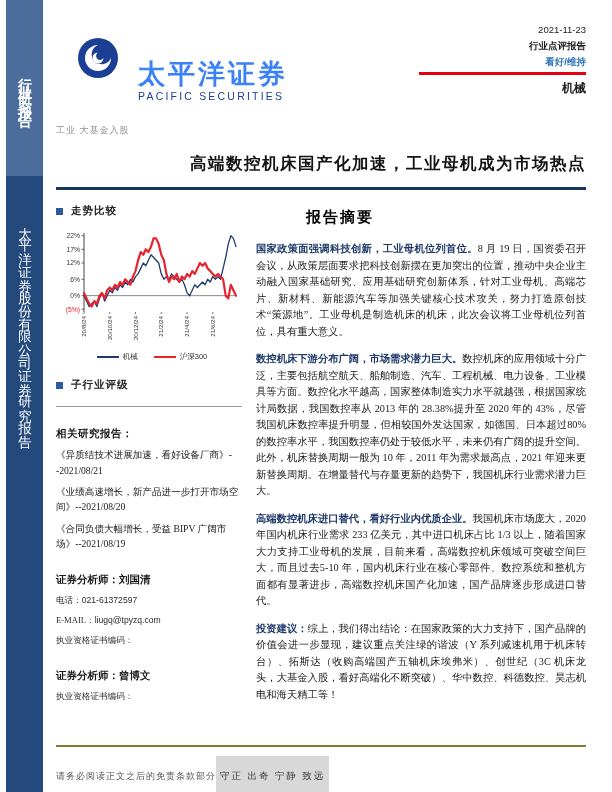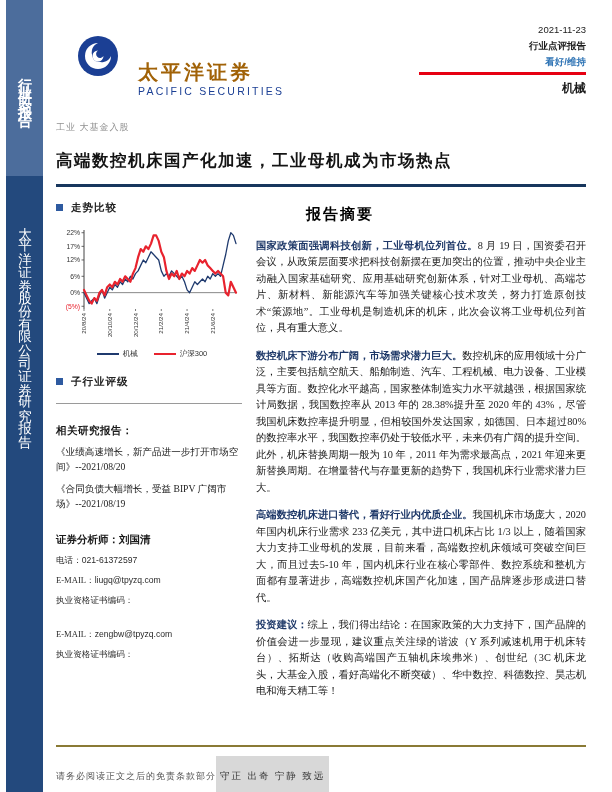--- a/index.html
+++ b/index.html
@@ -24,35 +24,35 @@
   }
   .sidebar-bottom .vtext {
     position:absolute; top:40px; left:50%; transform:translateX(-50%);
     font-weight:normal; font-size:13.5px; letter-spacing:13px;
   }
   
   .main { position:absolute; left:56px; top:0; width:530px; }
   .header { display:flex; justify-content:space-between; padding-top:14px; }
   .brand { display:flex; align-items:center; gap:8px; }
   .brand-text .cn {
-    color:#a16207; font-size:20px; font-weight:bold; letter-spacing:3px;
+    color:#3b82f6; font-size:27px; font-weight:bold; letter-spacing:3px;
     font-family:"Liberation Sans",sans-serif; line-height:1.05;margin-top:46px;
   }
   .brand-text .en {
     color:#1b3f94; font-size:10.5px; letter-spacing:2.2px; margin-top:2px;
   }
   .meta { text-align:right; font-size:9.5px; padding-top:8px; line-height:1.7; }
   .meta .rpt-type { font-weight:bold; }
   .meta .rating { color:#2f74b5; font-weight:bold; }
   .meta .red-rule { width:167px; height:3px; background:#e60012; margin:2px 0 3px auto; }
   .meta .industry { font-weight:bold; font-size:12px; }
   .breadcrumb { color:#919191; font-size:9px; margin-top:22px; letter-spacing:1px; }
   .doc-title {
     margin-top:16px; font-size:16.5px; font-weight:bold; color:#141414;
-    font-family:"Liberation Serif","DejaVu Serif",serif; letter-spacing:1.5px;
+    font-family:"Liberation Serif","DejaVu Serif",serif; letter-spacing:1.5px;text-align:right;
   }
   .title-rule { height:3px; background:#17365d; margin-top:12px; }
   
   .columns { display:flex; margin-top:10px; }
   .col-left { width:192px; flex:none; }
   .col-right { flex:1; padding-left:0;margin-left:8px; }
   .sec-head { display:flex; align-items:center; gap:8px; margin-top:4px; }
   .bullet { width:7px; height:7px; background:#2e5aa0; flex:none; }
   .sec-head span {
     font-weight:bold; font-size:10.5px; color:#222;
@@ -180,33 +180,34 @@
       </div>
 
       <div class="sec-head" style="margin-top:16px">
         <div class="bullet"></div>
         <span>子行业评级</span>
       </div>
       <div class="thin-rule"></div>
 
       <div class="reports">
         <div class="reports-head">相关研究报告：</div>
+        <div class="report-item">《异质结技术进展加速，看好设备厂商》--2021/08/21</div>
         <div class="report-item">《业绩高速增长，新产品进一步打开市场空间》--2021/08/20</div>
         <div class="report-item">《合同负债大幅增长，受益 BIPV 广阔市场》--2021/08/19</div>
       </div>
 
       <div class="analyst">
         <div class="analyst-head"><span>证券分析师：</span><span>刘国清</span></div>
         <div class="analyst-row"><span class="lbl">电话：</span><span>021-61372597</span></div>
         <div class="analyst-row"><span class="lbl">E-MAIL：</span><span>liugq@tpyzq.com</span></div>
         <div class="analyst-row lbl"><span class="lbl">执业资格证书编码：</span></div>
       </div>
 
       <div class="analyst">
-        <div class="analyst-row"><span class="lbl">E-MAIL：</span><span>zengbw@tpyzq.com</span></div>
+        <div class="analyst-head"><span>证券分析师：</span><span>曾博文</span></div>
         <div class="analyst-row"><span class="lbl">执业资格证书编码：</span></div>
       </div>
     </div>
 
     <div class="col-right summary">
       <div class="summary-head">报告摘要</div>
       <p class="para"><span class="lead">国家政策面强调科技创新，工业母机位列首位。</span><span>8 月 19 日，国资委召开会议，从政策层面要求把科技创新摆在更加突出的位置，推动中央企业主动融入国家基础研究、应用基础研究创新体系，针对工业母机、高端芯片、新材料、新能源汽车等加强关键核心技术攻关，努力打造原创技术“策源地”。工业母机是制造机床的机床，此次会议将工业母机位列首位，具有重大意义。</span></p>
       <p class="para"><span class="lead">数控机床下游分布广阔，市场需求潜力巨大。</span><span>数控机床的应用领域十分广泛，主要包括航空航天、船舶制造、汽车、工程机械、电力设备、工业模具等方面。数控化水平越高，国家整体制造实力水平就越强，根据国家统计局数据，我国数控率从 2013 年的 28.38%提升至 2020 年的 43%，尽管我国机床数控率提升明显，但相较国外发达国家，如德国、日本超过80%的数控率水平，我国数控率仍处于较低水平，未来仍有广阔的提升空间。此外，机床替换周期一般为 10 年，2011 年为需求最高点，2021 年迎来更新替换周期。在增量替代与存量更新的趋势下，我国机床行业需求潜力巨大。</span></p>
       <p class="para"><span class="lead">高端数控机床进口替代，看好行业内优质企业。</span><span>我国机床市场庞大，2020 年国内机床行业需求 233 亿美元，其中进口机床占比 1/3 以上，随着国家大力支持工业母机的发展，目前来看，高端数控机床领域可突破空间巨大，而且过去5-10 年，国内机床行业在核心零部件、数控系统和整机方面都有显著进步，高端数控机床国产化加速，国产品牌逐步形成进口替代。</span></p>
       <p class="para"><span class="lead">投资建议：</span><span>综上，我们得出结论：在国家政策的大力支持下，国产品牌的价值会进一步显现，建议重点关注绿的谐波（Y 系列减速机用于机床转台）、拓斯达（收购高端国产五轴机床埃弗米）、创世纪（3C 机床龙头，大基金入股，看好高端化不断突破）、华中数控、科德数控、昊志机电和海天精工等！</span></p>

